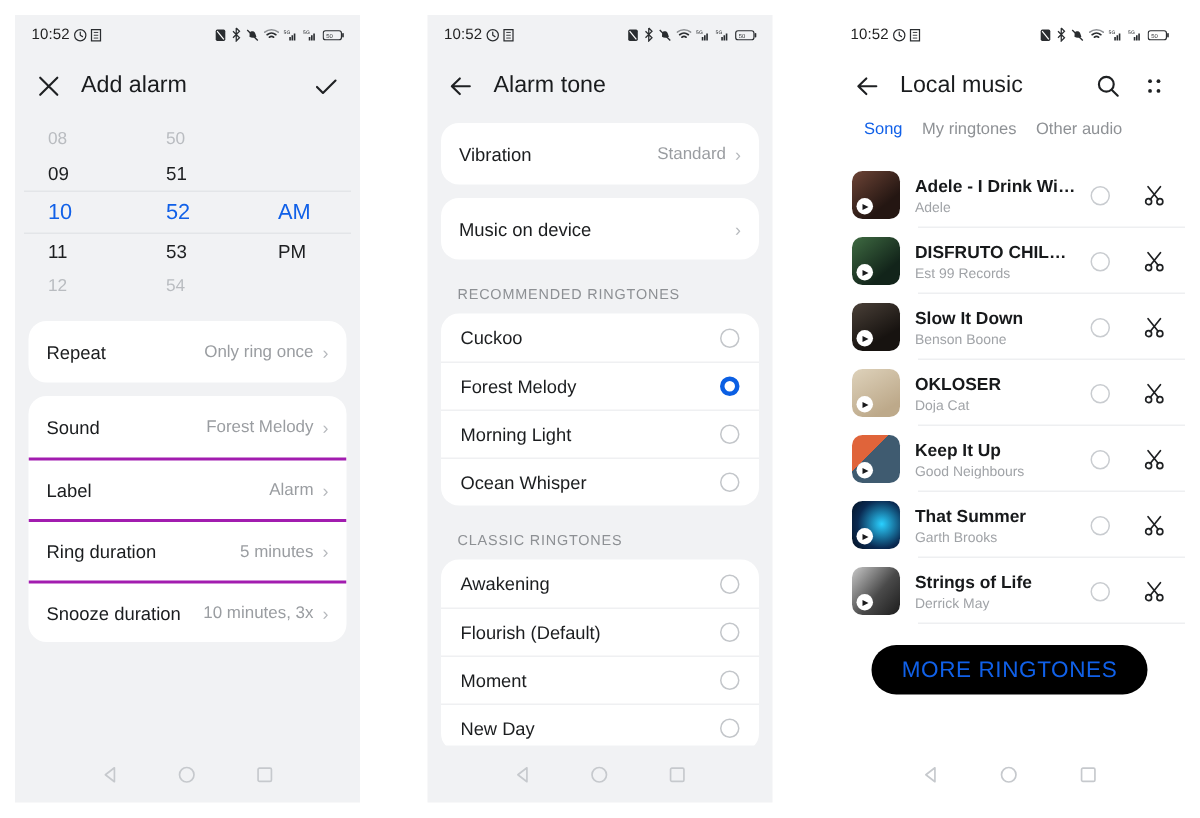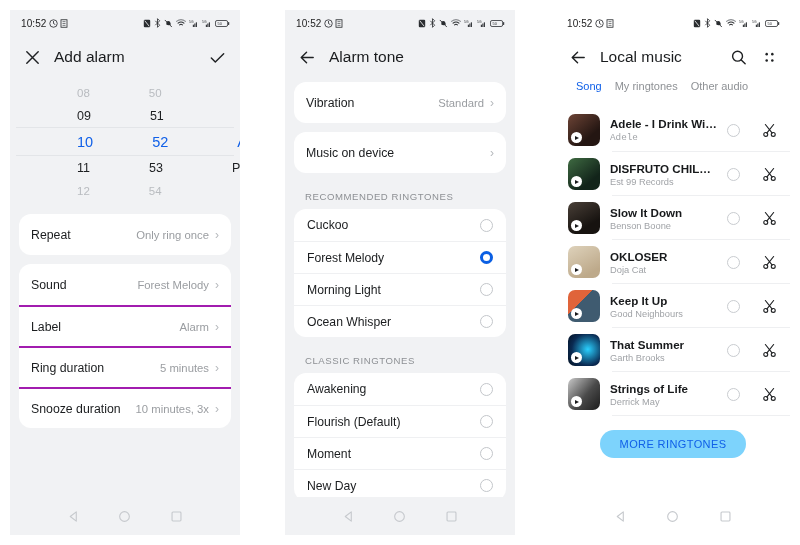--- a/index.html
+++ b/index.html
@@ -50,21 +50,21 @@
   .spacer { flex: 1 1 auto; }
 
   
   .picker { position: relative; padding: 3px 0 6px; }
   .picker-row {
     display: grid;
     grid-template-columns: 1fr 1fr 1fr;
     height: 23px; align-items: center;
     padding: 0 14px 0 22px;
   }
-  .picker-row span { text-align: left; font-size: 12.5px; color: #1d1f21; margin-left: 45px; }
+  .picker-row span { text-align: left; font-size: 12.5px; color: #1d1f21; }
   .picker-row.faint span { color: #b9bcc0; font-size: 11.5px; }
   .picker-row.sel span { color: #1060e8; font-size: 14.5px; }
   .picker-row.near span { color: #1d1f21; font-size: 12.5px; }
   .picker-row span:nth-child(2) { padding-left: 14px; }
   .picker-row span:nth-child(3) { padding-left: 24px; }
   .pickline { height:1px; background:#e3e5e8; margin: 0 6px; }
 
   
   .body { flex: 1 1 auto; overflow: hidden; position: relative; }
   .card {
@@ -156,21 +156,21 @@
   .mradio {
     width: 13px; height:13px; border-radius:50%;
     border:1.4px solid #c9ccd0; background:#fff; flex:0 0 13px;
     margin-left: auto;
   }
   .scissors { width: 15px; height: 15px; flex:0 0 15px; color:#1f2123; margin-left: 12px; }
   .scissors svg { display:block; width:100%; height:100%; }
 
   .more-wrap { display:flex; justify-content:center; padding: 14px 0 0; background:#fff; }
   .more-btn {
-    background:#7dd3fc; color:#1060e8; font-size:11px; letter-spacing:.4px;
+    background:#000000; color:#1060e8; font-size:15px; letter-spacing:.4px;
     padding: 8px 20px; border-radius: 18px; border:none; cursor:pointer;
     font-family: inherit;
   }
 
   
   .navbar {
     flex: 0 0 38px; height: 38px;
     display:flex; align-items:center; justify-content:space-around;
     padding: 0 38px;
   }
@@ -610,21 +610,21 @@
     <div class="body mlist">
 
       <div class="mrow">
         <span class="thumb" style="background:linear-gradient(140deg,#6d4436,#241612 70%);">
           <span class="play-badge">
               <i></i>
             </span>
         </span>
         <span class="mmeta">
           <span class="mtitle" style="display:block;">Adele - I Drink Wine (O…</span>
-          <span class="martist" style="display:block;font-family:Liberation Mono, monospace;">Adele</span>
+          <span class="martist" style="display:block;">Adele</span>
         </span>
         <span class="mradio"></span>
         <span class="scissors">
             <svg viewBox="0 0 16 16">
               <circle cx="4" cy="12.2" r="2.1" fill="none" stroke="#1f2123" stroke-width="1.2"></circle>
               <circle cx="12" cy="12.2" r="2.1" fill="none" stroke="#1f2123" stroke-width="1.2"></circle>
               <path d="M5.1 10.7L12.4 1.6M10.9 10.7L3.6 1.6" stroke="#1f2123" stroke-width="1.2" stroke-linecap="round"></path>
             </svg>
           </span>
       </div>

